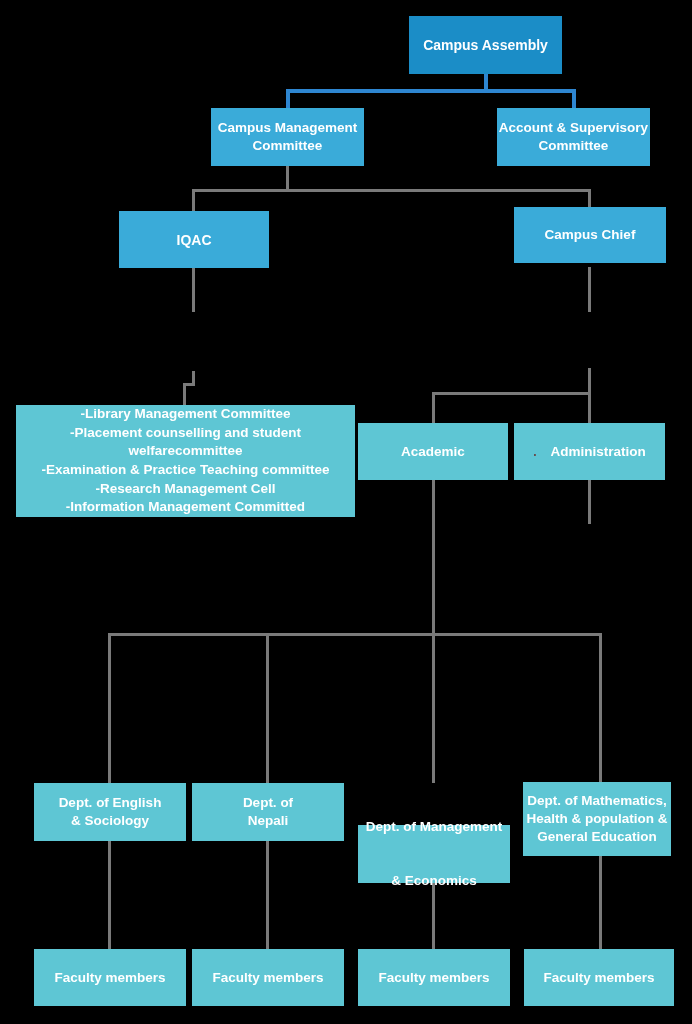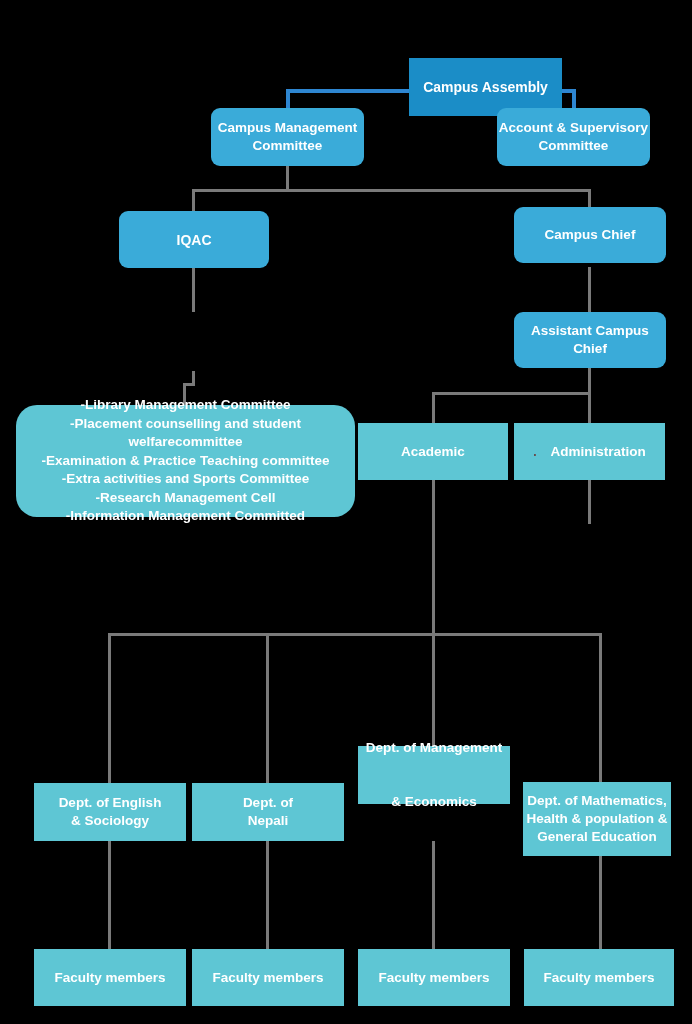--- a/index.html
+++ b/index.html
@@ -17,43 +17,43 @@
     background:var(--background);
     font-family:"Liberation Sans", sans-serif;
     overflow:hidden;
   }
   .box{
     position:absolute;display:flex;flex-direction:column;
     align-items:center;justify-content:center;
     color:var(--text);text-align:center;
     font-weight:700;font-size:13.5px;line-height:18px;
   }
-  .blue-dark{background:var(--node-primary);margin-top:42px;}
-  .blue{background:var(--node-secondary);border-radius:9px;}
+  .blue-dark{background:var(--node-primary);}
+  .blue{background:var(--node-secondary);}
   .teal{background:var(--node-tertiary);}
   .v{position:absolute;width:3px;background:var(--connector-gray);}
   .h{position:absolute;height:3px;background:var(--connector-gray);}
   .bv{position:absolute;width:4px;background:var(--connector-blue);}
   .bh{position:absolute;height:4px;background:var(--connector-blue);}
 
   #campus-assembly{left:409px;top:16px;width:153px;height:58px;font-size:14px;}
   #campus-management{left:211px;top:108px;width:153px;height:58px;}
   #account-supervisory{left:497px;top:108px;width:153px;height:58px;}
   #iqac{left:119px;top:211px;width:150px;height:57px;font-size:14px;}
   #campus-chief{left:514px;top:207px;width:152px;height:56px;}
   #committee-sub{left:119px;top:312px;width:151px;height:59px;}
   #assistant-chief{left:514px;top:312px;width:152px;height:56px;}
-  #committees-list{left:16px;top:405px;width:339px;height:112px;font-weight:600;font-size:13.5px;line-height:18.6px;border-radius:21px;}
+  #committees-list{left:16px;top:405px;width:339px;height:112px;font-weight:600;font-size:13.5px;line-height:18.6px;}
   #academic{left:358px;top:423px;width:150px;height:57px;}
   #administration{left:514px;top:423px;width:151px;height:57px;flex-direction:row;}
   #administration .stray-dot{font-size:12px;font-weight:700;color:#6b4444;margin-right:14px;}
   #administrator{left:513px;top:524px;width:154px;height:85px;font-weight:400;font-size:15px;line-height:19.5px;}
   #dept-english{left:34px;top:783px;width:152px;height:58px;}
   #dept-nepali{left:192px;top:783px;width:152px;height:58px;}
-  #dept-management{left:358px;top:746px;width:152px;height:58px;gap:36px;}
+  #dept-management{left:358px;top:825px;width:152px;height:58px;gap:36px;}
   #dept-math{left:523px;top:782px;width:148px;height:74px;}
   #faculty-1{left:34px;top:949px;width:152px;height:57px;}
   #faculty-2{left:192px;top:949px;width:152px;height:57px;}
   #faculty-3{left:358px;top:949px;width:152px;height:57px;}
   #faculty-4{left:524px;top:949px;width:150px;height:57px;}
 </style>
 </head>
 <body>
 
 <div id="stage">
@@ -109,29 +109,25 @@
 
   <div class="box blue" id="iqac">
     <div>IQAC</div>
   </div>
 
   <div class="box blue" id="campus-chief">
     <div>Campus Chief</div>
   </div>
 
 
-  <div class="box blue" id="assistant-chief">
-    <div>Assistant Campus Chief</div>
-  </div>
 
   <div class="box teal" id="committees-list">
     <div>-Library Management Committee</div>
     <div>-Placement counselling and student welfarecommittee</div>
     <div>-Examination &amp; Practice Teaching committee</div>
-    <div>-Extra activities and Sports Committee</div>
     <div>-Research Management Cell</div>
     <div>-Information Management Committed</div>
   </div>
 
   <div class="box teal" id="academic">
     <div>Academic</div>
   </div>
 
   <div class="box teal" id="administration">
     <span class="stray-dot">.</span>

